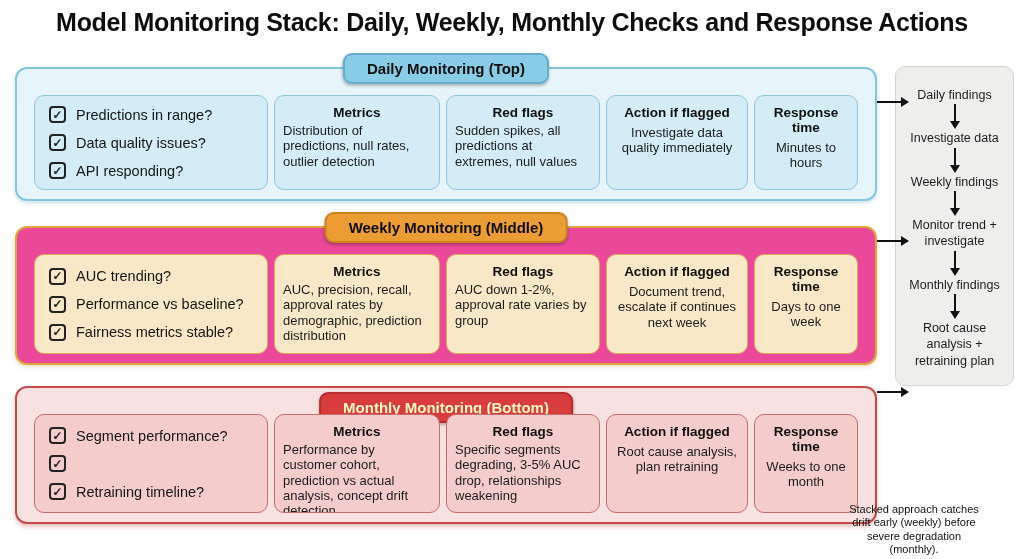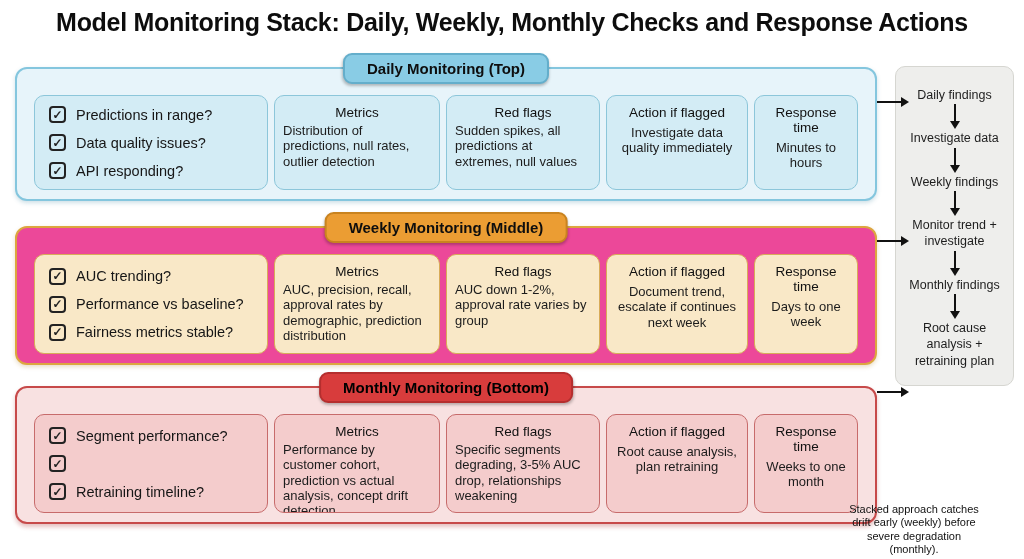--- a/index.html
+++ b/index.html
@@ -18,21 +18,21 @@
   .band-weekly  { top:226px; height:139px; background:#ec4899; border-color:#dca63f; box-shadow:0 2px 4px rgba(170,120,30,.25); }
   .band-monthly { top:386px; height:138px; background:#f8e1e1; border-color:#c74a4a; box-shadow:0 3px 4px rgba(170,50,50,.3); }
 
   .pill {
     position:absolute; top:-16px; left:50%; transform:translateX(-50%);
     padding:5px 22px; border-radius:9px; font-size:15px; font-weight:bold; white-space:nowrap;
     border:2px solid; box-shadow:0 2px 3px rgba(0,0,0,.25);text-align:center;
   }
   .band-daily   .pill { background:#89cce5; border-color:#64aecb; color:#0e0e0e; }
   .band-weekly  .pill { background:#eb9d33; border-color:#c9831f; color:#0e0e0e; }
-  .band-monthly .pill { background:#d83c3c; border-color:#b52e2e; color:#000000; }
+  .band-monthly .pill { background:#d83c3c; border-color:#b52e2e; color:#fef9c3;margin-top:20px; }
 
   .band-row { position:absolute; left:17px; right:17px; top:26px; bottom:9px; display:flex; gap:6px; }
 
   .box { border-radius:10px; border:1.5px solid; padding:7px 8px; overflow:hidden; }
   .band-daily   .box { background:#d3ecf5; border-color:#8cc6da; }
   .band-weekly  .box { background:#f9e8c7; border-color:#d8ab58; }
   .band-monthly .box { background:#f4cccc; border-color:#c76b6b; }
 
   .box-checklist { width:234px; display:flex; flex-direction:column; justify-content:center; gap:11px; padding-left:14px; }
   .check-item { display:flex; align-items:center; gap:10px; font-size:14.5px; color:#161616; }
@@ -40,21 +40,21 @@
     width:17px; height:17px; flex:0 0 17px; border:2px solid #222; border-radius:4px;
     display:flex; align-items:center; justify-content:center;
     font-size:12px; font-weight:bold; color:#222; background:transparent; line-height:1;
   }
 
   .col { display:flex; flex-direction:column; }
   .col-metrics  { width:166px; }
   .col-redflags { width:154px; }
   .col-action   { width:142px; }
   .col-response { flex:1; }
-  .box-title { text-align:center; font-weight:normal; font-size:13.5px; margin:2px 0 3px; color:#111; }
+  .box-title { text-align:center; font-weight:bold; font-size:13.5px; margin:2px 0 3px; color:#111; }
   .box-body  { font-size:13px; line-height:1.18; color:#1c1c1c; }
   .body-left   { text-align:left; }
   .body-center { text-align:center; padding-top:2px; }
 
   
   .flow-panel {
     position:absolute; left:895px; top:66px; width:119px; height:320px;
     background:#eeeeec; border:1.5px solid #d6d6d1; border-radius:10px;
     display:flex; flex-direction:column; align-items:center; justify-content:space-between;
     padding:20px 5px 16px;

